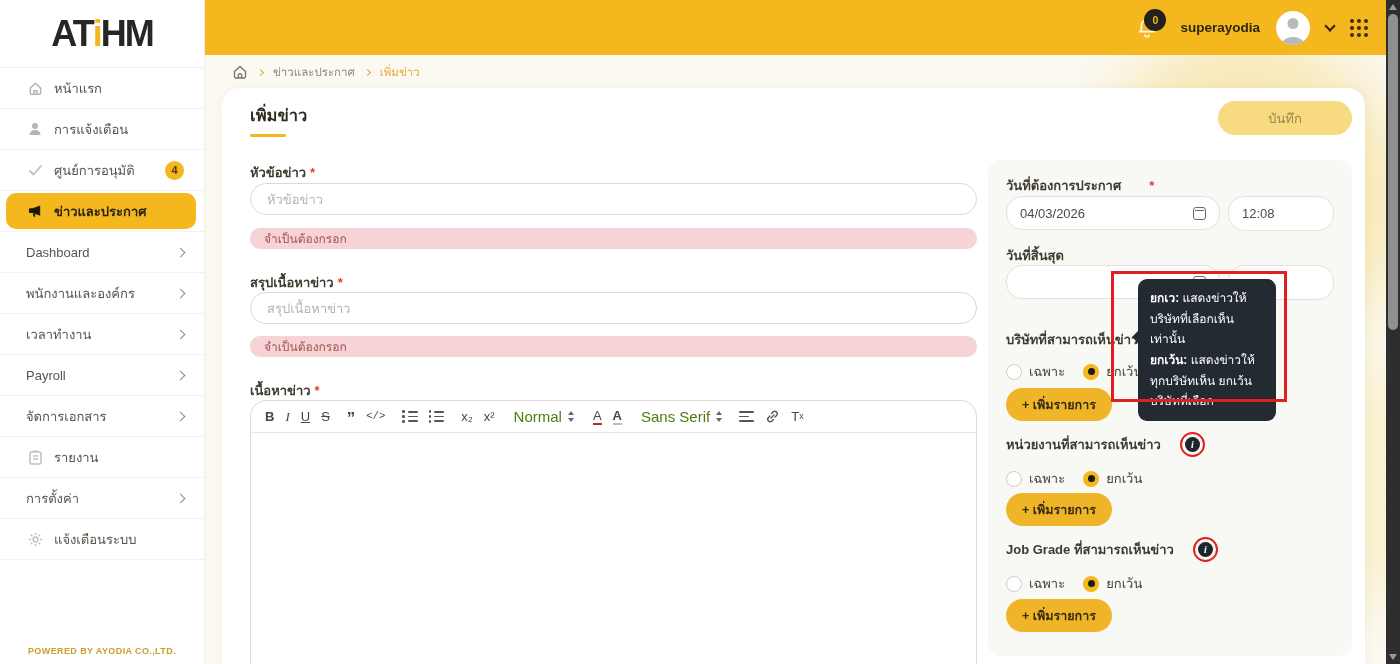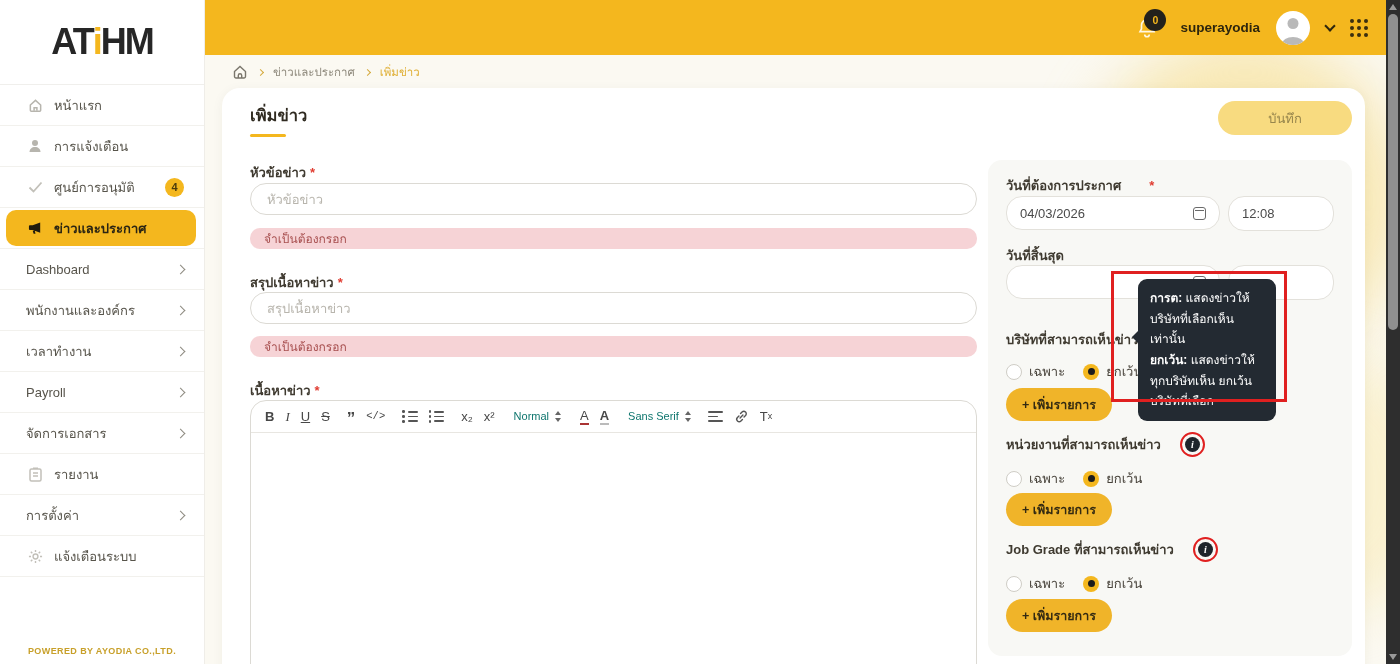--- a/index.html
+++ b/index.html
@@ -6,21 +6,21 @@
   :root{
     --accent:#F4B71E; --accent-dark:#F0B429; --ink:#3a352b; --gray:#6f6b61;
     --err-bg:#F6D3D6; --err-tx:#A85050; --red:#E02020; --tip-bg:#232A32;
   }
   *{margin:0;padding:0;box-sizing:border-box;font-family:"Liberation Sans","DejaVu Sans",sans-serif}
   body{background:#e8e8e8}
   #app{position:relative;width:1400px;height:664px;background:#FBF9F2;overflow:hidden}
 
   
   #sidebar{position:absolute;left:0;top:0;width:205px;height:664px;background:#fff;border-right:1px solid #efede8;z-index:5}
-  .logo{height:85px;display:flex;align-items:center;justify-content:center;border-bottom:1px solid #f0efec;
+  .logo{height:68px;display:flex;align-items:center;justify-content:center;border-bottom:1px solid #f0efec;
         font-weight:900;font-size:36px;letter-spacing:-2px;color:#262626}
   .logo .li{color:var(--accent)}
   .side-item{position:relative;height:41px;display:flex;align-items:center;padding:0 20px 0 26px;
              border-bottom:1px solid #f2f1ed;cursor:pointer;font-size:13px;color:#57544b}
   .side-item .sicon{width:18px;display:flex;justify-content:center;margin-right:10px;color:#b7b5ae}
   .chev{width:7px;height:7px;border-right:1.8px solid #8d8a80;border-bottom:1.8px solid #8d8a80}
   .chev.right{transform:rotate(-45deg);margin-left:auto}
   .badge{margin-left:auto;min-width:19px;height:19px;border-radius:50%;background:var(--accent);
          color:#4a3a0c;font-size:11px;font-weight:bold;display:flex;align-items:center;justify-content:center}
   .side-item.active{padding:0}
@@ -76,21 +76,21 @@
 
   .editor{position:absolute;left:28px;top:312px;width:727px;height:330px;border:1px solid #dcdad4;border-radius:16px;background:#fff}
   .toolbar{height:32px;border-bottom:1px solid #e8e6e1;display:flex;align-items:center;padding:0 14px;gap:11px;color:#474747}
   .tb{font-size:13px;cursor:pointer;display:flex;align-items:center;line-height:1}
   .tb.bold{font-weight:bold}.tb.ital{font-style:italic;font-family:"Liberation Serif",serif}
   .tb.und{text-decoration:underline}.tb.strk{text-decoration:line-through}
   .tb.quote{font-weight:900;font-size:17px;margin-top:4px}
   .tb.code{font-family:"Liberation Mono",monospace;font-size:10.5px}
   .tb.colA{border-bottom:2px solid #a33;padding-bottom:1px}
   .tb.bgA{border-bottom:2px solid #bbb;padding-bottom:1px;font-weight:bold}
-  .tb.sel{font-size:11px;color:#0f766e}
+  .tb.sel{font-size:15px;color:#4d7c0f}
   .ud{display:inline-flex;flex-direction:column;gap:2.5px;margin-left:6px}
   .ud i{width:0;height:0;border-left:3.5px solid transparent;border-right:3.5px solid transparent}
   .ud .up{border-bottom:4.5px solid #666}.ud .dn{border-top:4.5px solid #666}
   .lines{width:15px;height:11px;display:flex;flex-direction:column;justify-content:space-between;cursor:pointer}
   .lines b{height:1.8px;background:#555;border-radius:1px}
   .lines b:nth-child(2){width:68%}
   .listicon{display:flex;gap:3px;cursor:pointer;align-items:center}
   .listicon .dots{display:flex;flex-direction:column;gap:2.6px}
   .listicon .dots i{width:2.5px;height:2.5px;background:#555;border-radius:50%}
   .listicon .ls{width:10px;height:11px;display:flex;flex-direction:column;justify-content:space-between}
@@ -447,21 +447,21 @@
           <label class="radio">
             <span class="rdot on"></span>
             <span>ยกเว้น</span>
           </label>
         </div>
         <button class="add-btn" style="top:439px">+ เพิ่มรายการ</button>
       </div>
     </div>
 
     <div class="tooltip">
-      <b>การต:</b><span> แสดงข่าวให้บริษัทที่เลือกเห็นเท่านั้น</span><br>
+      <b>ยกเว:</b><span> แสดงข่าวให้บริษัทที่เลือกเห็นเท่านั้น</span><br>
       <b>ยกเว้น:</b><span> แสดงข่าวให้ทุกบริษัทเห็น ยกเว้น บริษัทที่เลือก</span>
     </div>
     <div class="ann frame"></div>
   </div>
 
   <div id="scrollbar">
     <span class="sb-arrow up"></span>
     <div id="scroll-thumb"></div>
     <span class="sb-arrow dn"></span>
   </div>

